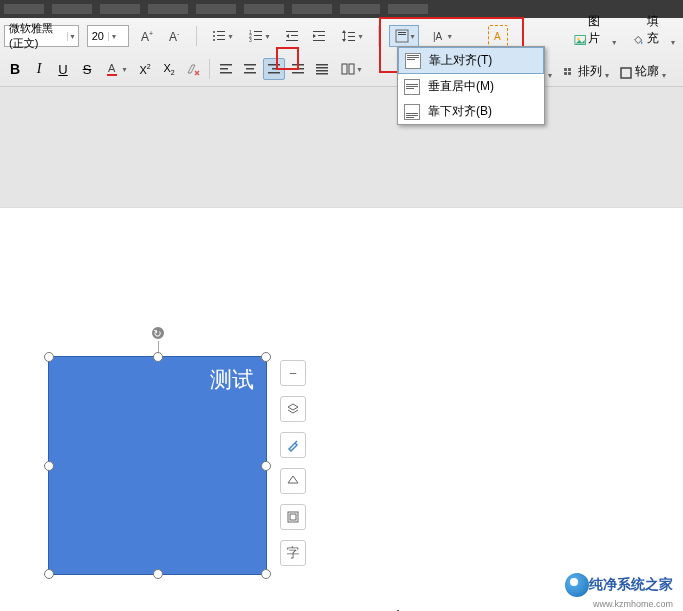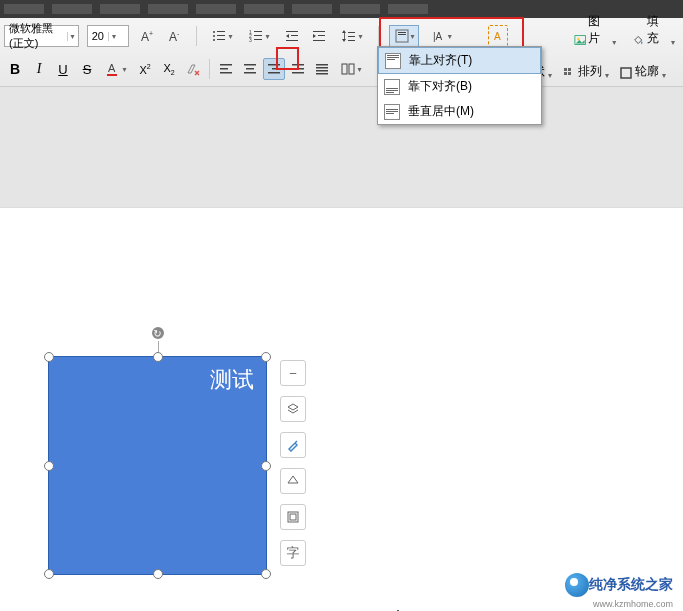--- a/index.html
+++ b/index.html
@@ -17,21 +17,21 @@
     .font-combo .arrow { border-left: 1px solid #ccc; padding: 0 3px; font-size: 8px; color: #666; }
     
     .icon-btn { width: 22px; height: 22px; display: inline-flex; align-items: center; justify-content: center; cursor: pointer; border-radius: 2px; }
     .icon-btn svg { width: 16px; height: 16px; }
     .icon-wide { width: 32px; display: inline-flex; align-items: center; justify-content: center; height: 22px; cursor: pointer; }
     .sep { width: 1px; height: 20px; background: #ccc; margin: 0 3px; }
     
     .red-box1 { position: absolute; border: 2px solid #d22; left: 276px; top: 47px; width: 23px; height: 23px; z-index: 5; pointer-events: none; }
     .red-box2 { position: absolute; border: 2px solid #d22; left: 379px; top: 17px; width: 145px; height: 56px; z-index: 5; pointer-events: none; }
     
-    .dropdown { position: absolute; left: 377px; top: 46px; width: 165px; background: #fff; border: 1px solid #999; box-shadow: 2px 2px 4px rgba(0,0,0,0.3); z-index: 10; }
+    .dropdown { position: absolute; left: 397px; top: 46px; width: 148px; background: #fff; border: 1px solid #999; box-shadow: 2px 2px 4px rgba(0,0,0,0.3); z-index: 10; }
     .dropdown-item { display: flex; align-items: center; padding: 4px 6px; font-size: 12px; gap: 8px; cursor: pointer; }
     .dropdown-item.selected { background: #d4e6f5; border: 1px solid #7da8cc; }
     .dd-icon { width: 16px; height: 16px; border: 1px solid #888; background: #fff; display: flex; flex-direction: column; justify-content: flex-start; padding: 1px; gap: 1px; }
     .dd-icon.middle { justify-content: center; }
     .dd-icon.bottom { justify-content: flex-end; }
     .dd-line { height: 1px; background: #666; }
     
     .canvas-area { background: #e5e5e5; height: 120px; }
     .slide-area { background: #fff; height: 420px; position: relative; border-top: 1px solid #ddd; }
     
@@ -300,34 +300,34 @@
   <div class="dropdown">
     <div class="dropdown-item selected">
       <div class="dd-icon">
           <div class="dd-line"></div>
           <div class="dd-line"></div>
           <div class="dd-line" style="width:70%"></div>
         </div>
       <span>靠上对齐(T)</span>
     </div>
     <div class="dropdown-item">
+      <div class="dd-icon middle">
+          <div class="dd-line"></div>
+          <div class="dd-line"></div>
+          <div class="dd-line" style="width:70%"></div>
+        </div>
+      <span>垂直居中(M)</span>
+    </div>
+    <div class="dropdown-item">
       <div class="dd-icon bottom">
           <div class="dd-line"></div>
           <div class="dd-line"></div>
           <div class="dd-line" style="width:70%"></div>
         </div>
       <span>靠下对齐(B)</span>
-    </div>
-    <div class="dropdown-item">
-      <div class="dd-icon middle">
-          <div class="dd-line"></div>
-          <div class="dd-line"></div>
-          <div class="dd-line" style="width:70%"></div>
-        </div>
-      <span>垂直居中(M)</span>
     </div>
   </div>
 </div>
 
 <div class="canvas-area"></div>
 
 <div class="slide-area">
   <div class="shape-box">
     <span>测试</span>
     <div class="rotate-line"></div>

